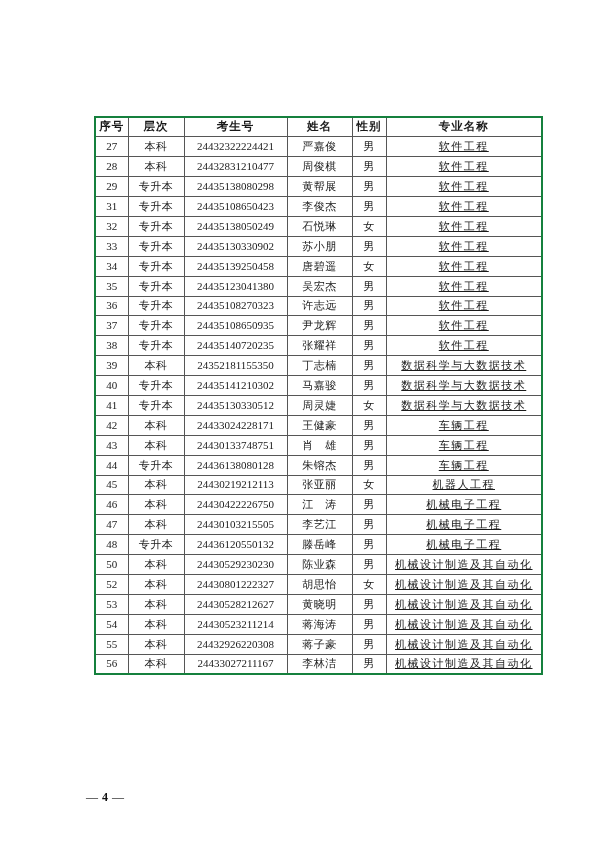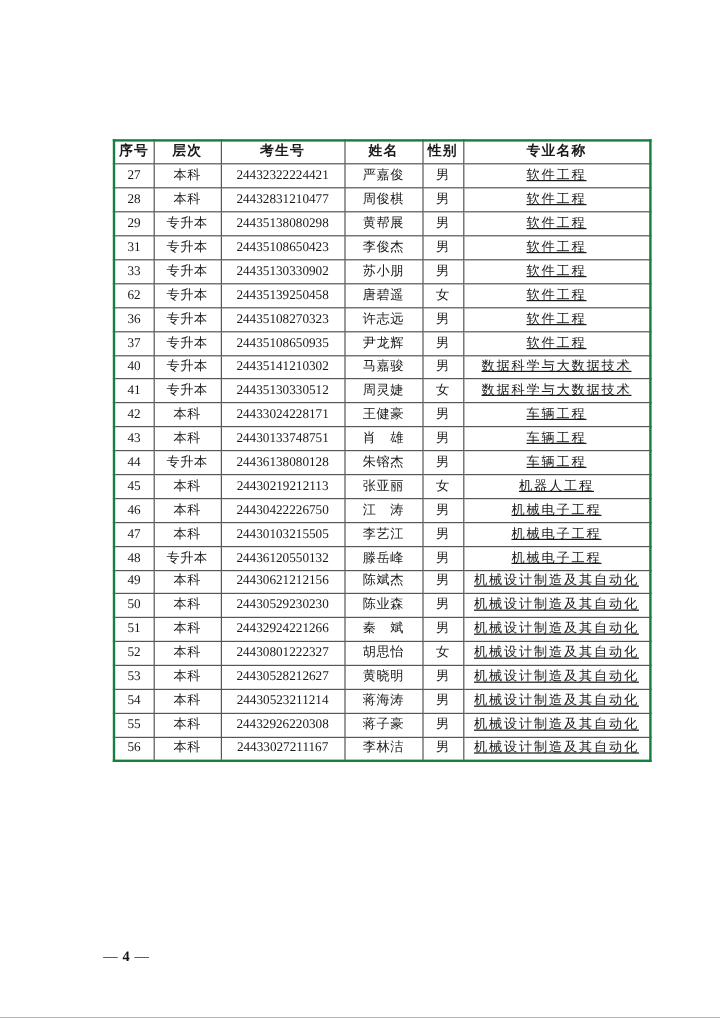--- a/index.html
+++ b/index.html
@@ -113,52 +113,84 @@
         </tr>
         <tr>
           <td class="col-0">31</td>
           <td class="col-1">专升本</td>
           <td class="col-2">24435108650423</td>
           <td class="col-3">李俊杰</td>
           <td class="col-4">男</td>
           <td class="col-5">软件工程</td>
         </tr>
         <tr>
+          <td class="col-0">32</td>
+          <td class="col-1">专升本</td>
+          <td class="col-2">24435138050249</td>
+          <td class="col-3">石悦琳</td>
+          <td class="col-4">女</td>
+          <td class="col-5">软件工程</td>
+        </tr>
+        <tr>
           <td class="col-0">33</td>
           <td class="col-1">专升本</td>
           <td class="col-2">24435130330902</td>
           <td class="col-3">苏小朋</td>
           <td class="col-4">男</td>
           <td class="col-5">软件工程</td>
         </tr>
         <tr>
-          <td class="col-0">62</td>
+          <td class="col-0">34</td>
           <td class="col-1">专升本</td>
           <td class="col-2">24435139250458</td>
           <td class="col-3">唐碧遥</td>
           <td class="col-4">女</td>
           <td class="col-5">软件工程</td>
         </tr>
         <tr>
+          <td class="col-0">35</td>
+          <td class="col-1">专升本</td>
+          <td class="col-2">24435123041380</td>
+          <td class="col-3">吴宏杰</td>
+          <td class="col-4">男</td>
+          <td class="col-5">软件工程</td>
+        </tr>
+        <tr>
           <td class="col-0">36</td>
           <td class="col-1">专升本</td>
           <td class="col-2">24435108270323</td>
           <td class="col-3">许志远</td>
           <td class="col-4">男</td>
           <td class="col-5">软件工程</td>
         </tr>
         <tr>
           <td class="col-0">37</td>
           <td class="col-1">专升本</td>
           <td class="col-2">24435108650935</td>
           <td class="col-3">尹龙辉</td>
           <td class="col-4">男</td>
           <td class="col-5">软件工程</td>
         </tr>
         <tr>
+          <td class="col-0">38</td>
+          <td class="col-1">专升本</td>
+          <td class="col-2">24435140720235</td>
+          <td class="col-3">张耀祥</td>
+          <td class="col-4">男</td>
+          <td class="col-5">软件工程</td>
+        </tr>
+        <tr>
+          <td class="col-0">39</td>
+          <td class="col-1">本科</td>
+          <td class="col-2">24352181155350</td>
+          <td class="col-3">丁志楠</td>
+          <td class="col-4">男</td>
+          <td class="col-5">数据科学与大数据技术</td>
+        </tr>
+        <tr>
           <td class="col-0">40</td>
           <td class="col-1">专升本</td>
           <td class="col-2">24435141210302</td>
           <td class="col-3">马嘉骏</td>
           <td class="col-4">男</td>
           <td class="col-5">数据科学与大数据技术</td>
         </tr>
         <tr>
           <td class="col-0">41</td>
           <td class="col-1">专升本</td>
@@ -217,44 +249,28 @@
         </tr>
         <tr>
           <td class="col-0">48</td>
           <td class="col-1">专升本</td>
           <td class="col-2">24436120550132</td>
           <td class="col-3">滕岳峰</td>
           <td class="col-4">男</td>
           <td class="col-5">机械电子工程</td>
         </tr>
         <tr>
-          <td class="col-0">49</td>
-          <td class="col-1">本科</td>
-          <td class="col-2">24430621212156</td>
-          <td class="col-3">陈斌杰</td>
-          <td class="col-4">男</td>
-          <td class="col-5">机械设计制造及其自动化</td>
-        </tr>
-        <tr>
           <td class="col-0">50</td>
           <td class="col-1">本科</td>
           <td class="col-2">24430529230230</td>
           <td class="col-3">陈业森</td>
           <td class="col-4">男</td>
           <td class="col-5">机械设计制造及其自动化</td>
         </tr>
         <tr>
-          <td class="col-0">51</td>
-          <td class="col-1">本科</td>
-          <td class="col-2">24432924221266</td>
-          <td class="col-3">秦　斌</td>
-          <td class="col-4">男</td>
-          <td class="col-5">机械设计制造及其自动化</td>
-        </tr>
-        <tr>
           <td class="col-0">52</td>
           <td class="col-1">本科</td>
           <td class="col-2">24430801222327</td>
           <td class="col-3">胡思怡</td>
           <td class="col-4">女</td>
           <td class="col-5">机械设计制造及其自动化</td>
         </tr>
         <tr>
           <td class="col-0">53</td>
           <td class="col-1">本科</td>

